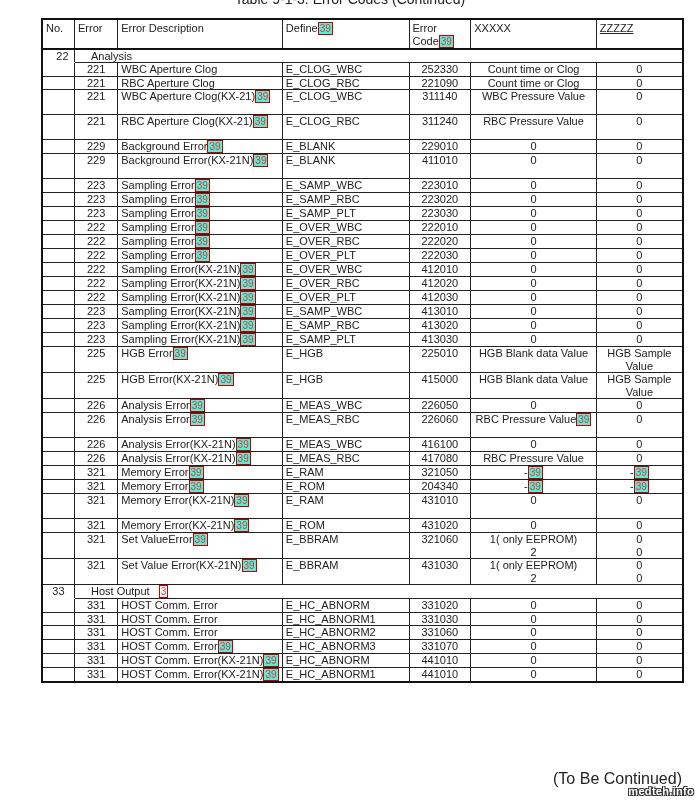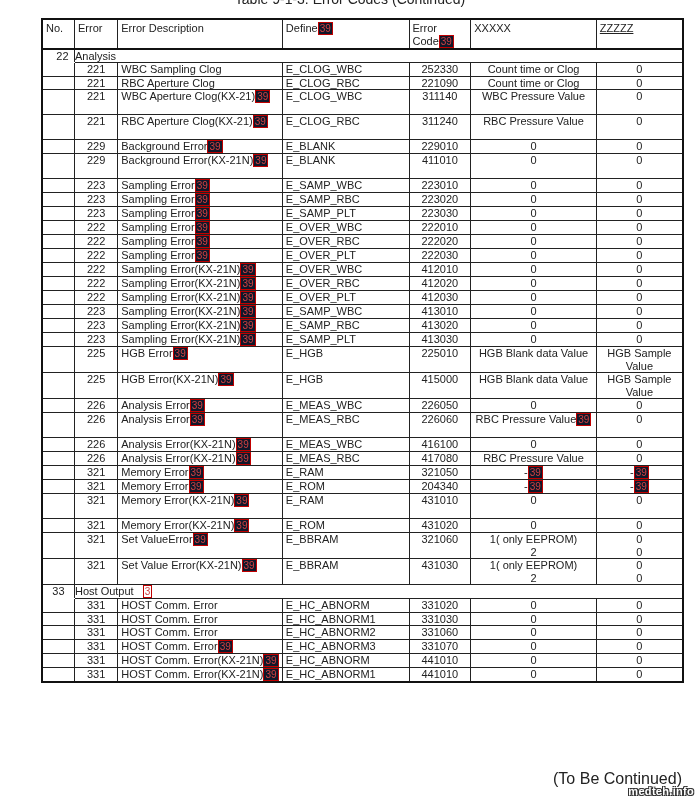--- a/index.html
+++ b/index.html
@@ -12,25 +12,25 @@
   table.err td, table.err th { border: 1px solid #222; padding: 0 3px; vertical-align: top;
               line-height: 12.5px; font-weight: normal; font-size: 11px; }
   table.err th { text-align: left; padding-top: 2px; border-bottom: 2px solid #111; margin-top: 35px; }
   .c-no { width: 30px; } .c-err { width: 40px; } .c-desc { width: 152px; }
   .c-def { width: 117px; } .c-code { width: 57px; } .c-x { width: 116px; } .c-z { width: 80px; }
   td.no { text-align: center; border-bottom-color: #fff; }
   td.no.last { border-bottom-color: #222; }
   td.cen { text-align: center; }
   td.desc { padding-left: 6px; }
   td.def { padding-left: 6px; }
-  tr.group td.gname { padding-left: 0; }
+  tr.group td.gname { padding-left: 16px; }
   tr.tall td { height: 24px; }
   tr.std td { height: 12px; }
   .ref { display: inline-block; border: 1px solid #c00000; color: #d04040; font-size: 10px;
-         line-height: 11px; padding: 0 1px; background: #0f172a; }
+         line-height: 11px; padding: 0 1px; background: #5eead4; }
   .ref.plain { background: transparent; }
   .zz { text-decoration: underline; border-radius: 14px; }
   .cont { position: absolute; right: 18px; top: 770px; font-size: 16px; color: #222; }
   .wm { position: absolute; right: 6px; top: 785px; font-size: 11px; font-weight: bold;
         color: #fff; text-shadow: -1px -1px 0 #333, 1px -1px 0 #333, -1px 1px 0 #333, 1px 1px 0 #333;
         letter-spacing: 0.3px; }
 </style>
 </head>
 <body>
 
@@ -58,21 +58,21 @@
     </tr>
   </thead>
   <tbody id="tbody">
       <tr class="group">
         <td class="no" style="border-bottom-color: rgb(255, 255, 255); padding-left: 11px;">22</td>
         <td class="gname" colspan="6"><span>Analysis</span></td>
       </tr>
       <tr class="std">
         <td class="no"></td>
         <td class="cen">221</td>
-        <td class="desc"><span>WBC Sampling Clog</span></td>
+        <td class="desc"><span>WBC Aperture Clog</span></td>
         <td class="def">E_CLOG_WBC</td>
         <td class="cen">252330</td>
         <td class="cen"><span style="white-space: pre-line;">Count time or Clog</span></td>
         <td class="cen"><span style="white-space: pre-line;">0</span></td>
       </tr>
       <tr class="std">
         <td class="no"></td>
         <td class="cen">221</td>
         <td class="desc"><span>RBC Aperture Clog</span></td>
         <td class="def">E_CLOG_RBC</td>

